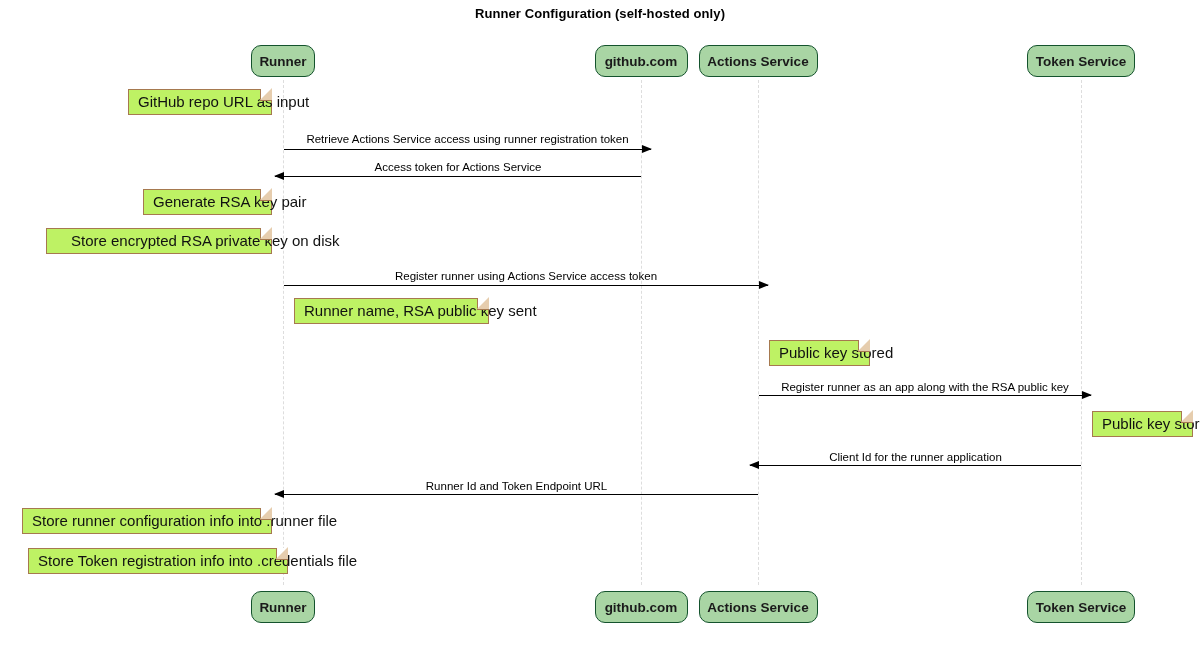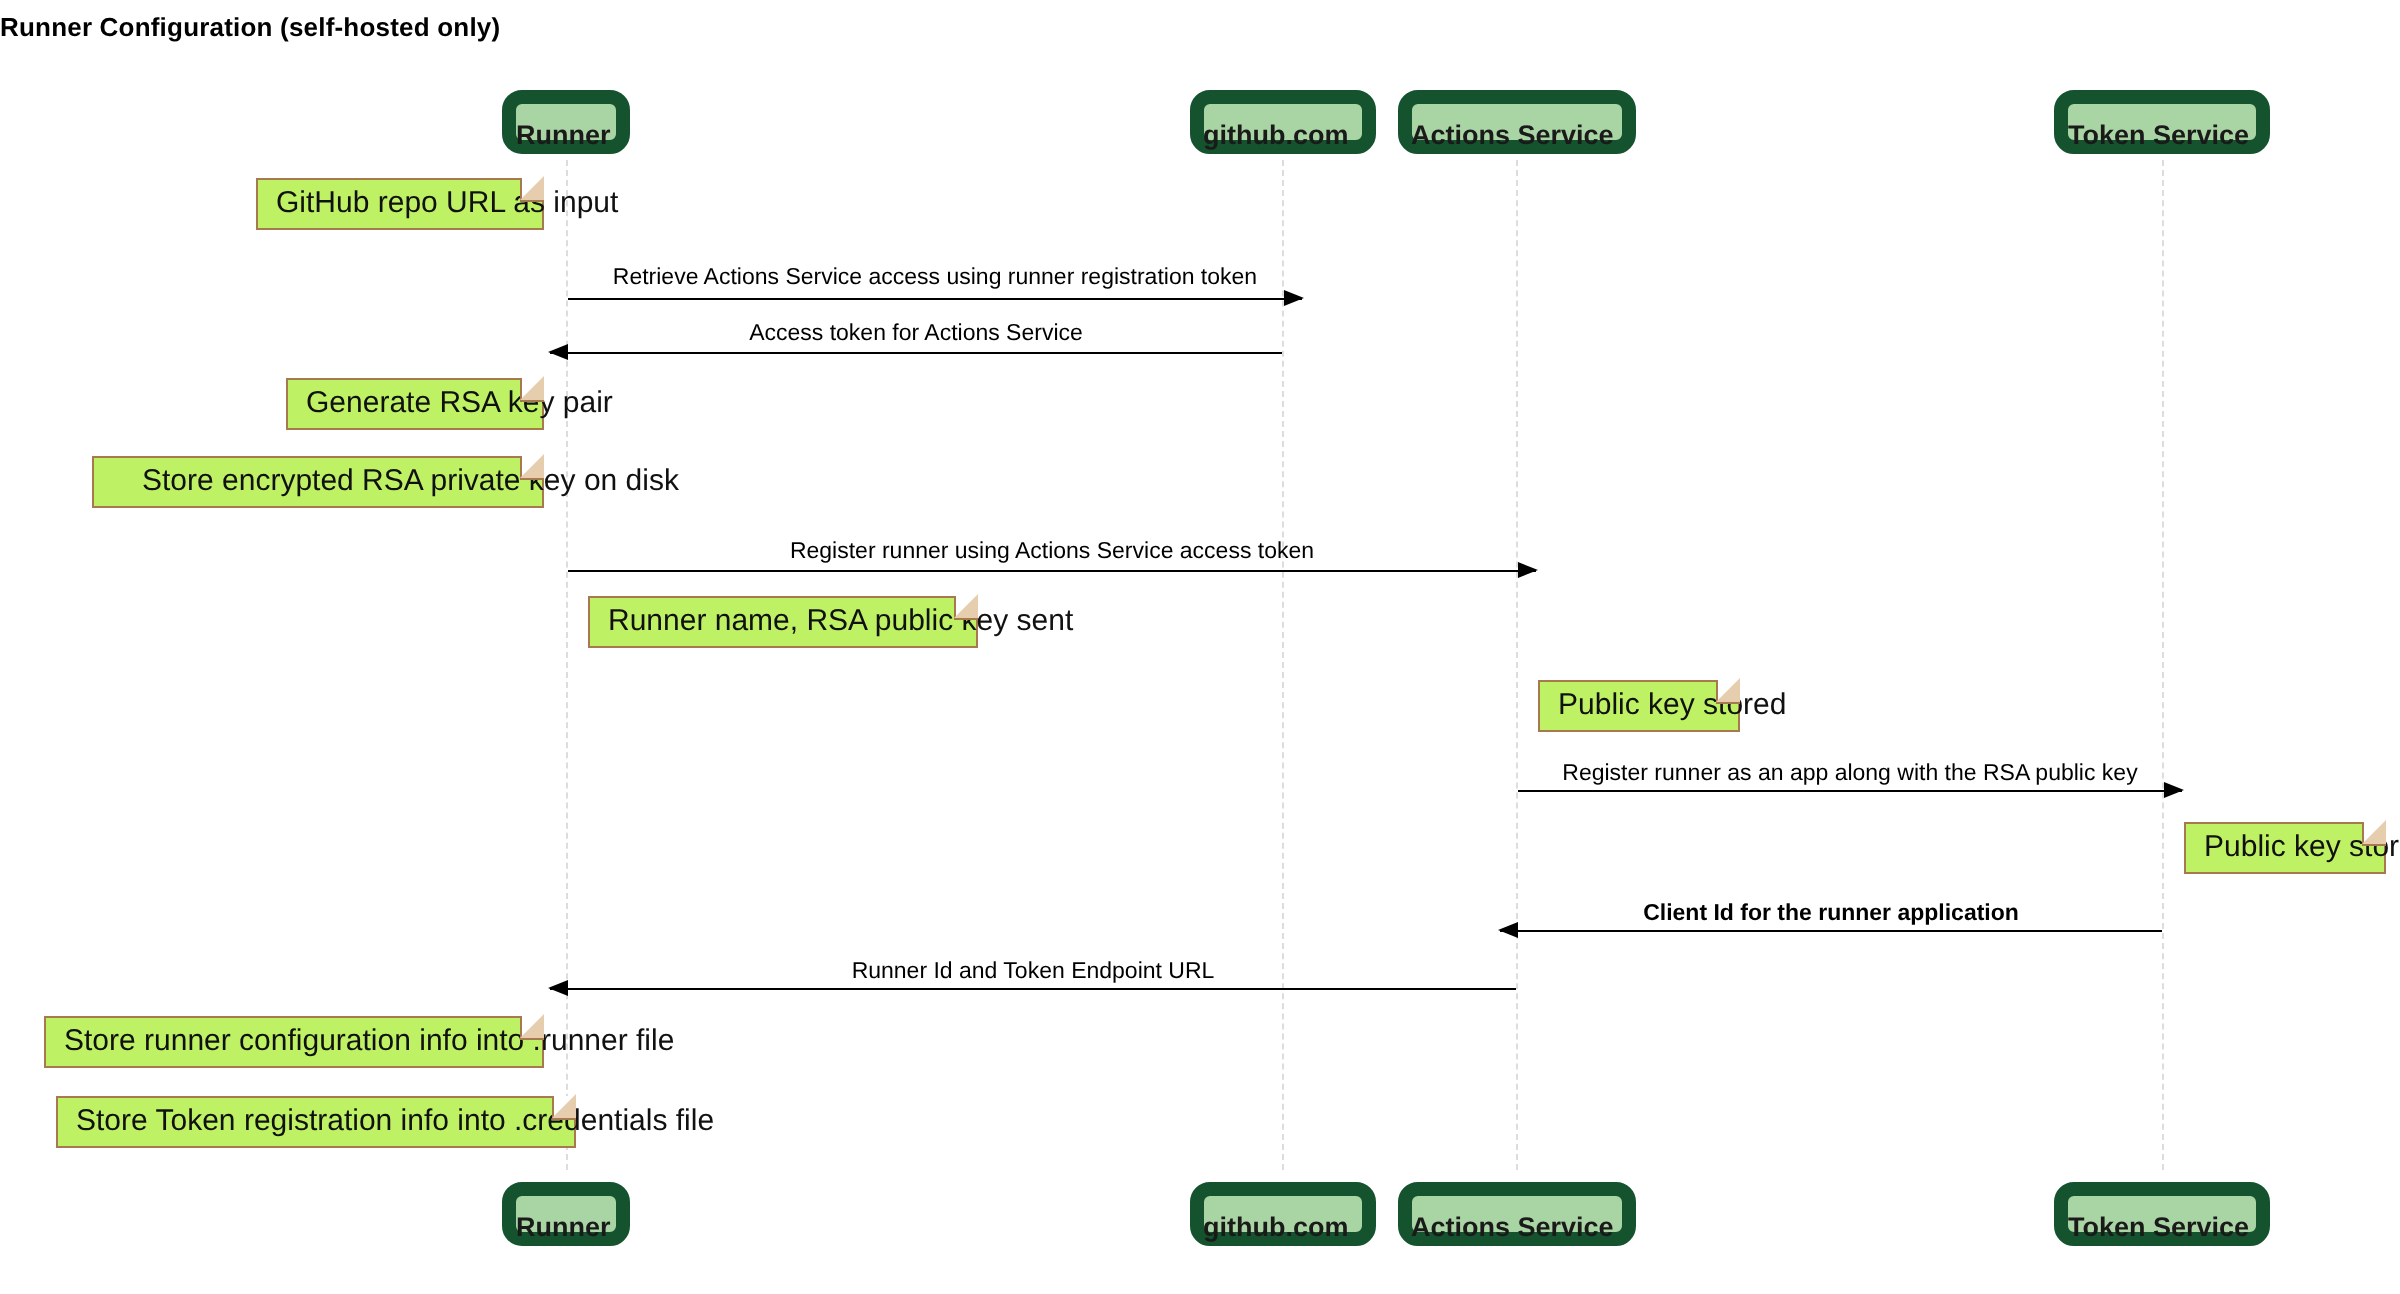--- a/index.html
+++ b/index.html
@@ -19,43 +19,43 @@
     position: absolute;
     left: 0; top: 0;
     width: 1200px;
     height: 647px;
   }
   .title {
     position: absolute;
     left: 0;
     top: 6px;
     width: 1200px;
-    text-align: left;
+    text-align: center;
     font-size: 13px;
     font-weight: bold;
     color: #000;
     letter-spacing: 0.1px;
   }
   
   .lifeline {
     position: absolute;
     width: 1px;
     border-left: 1px dashed #dddddd;
     top: 80px;
     height: 505px;
   }
   
   .participant {
     position: absolute;
     background: #a9d5a4;
-    border: 7px solid #14532d;
+    border: 1px solid #14532d;
     border-radius: 10px;
     height: 32px;
     line-height: 32px;
-    text-align: left;
+    text-align: center;
     font-size: 13.5px;
     font-weight: bold;
     color: #1a1a1a;
     white-space: nowrap;
     box-sizing: border-box;
   }
   
   .note {
     position: absolute;
     background: #bef264;
@@ -145,21 +145,21 @@
         <div class="head"></div>
       </div>
       <div class="msg-label" style="left: 284px; width: 484px; top: 270px;">Register runner using Actions Service access token</div>
       <div class="msg to-right" style="left: 759px; top: 395px; width: 332px;">
         <div class="head"></div>
       </div>
       <div class="msg-label" style="left: 759px; width: 332px; top: 381px;">Register runner as an app along with the RSA public key</div>
       <div class="msg to-left" style="left: 750px; top: 465px; width: 331px;">
         <div class="head"></div>
       </div>
-      <div class="msg-label" style="left: 750px; width: 331px; top: 451px; font-weight: bold;">Client Id for the runner application</div>
+      <div class="msg-label" style="left: 750px; width: 331px; top: 451px;">Client Id for the runner application</div>
       <div class="msg to-left" style="left: 275px; top: 494px; width: 483px;">
         <div class="head"></div>
       </div>
       <div class="msg-label" style="left: 275px; width: 483px; top: 480px;">Runner Id and Token Endpoint URL</div>
     </div>
   <div id="participants-layer">
       <div class="participant" style="left: 251px; top: 45px; width: 64px;">Runner</div>
       <div class="participant" style="left: 251px; top: 591px; width: 64px;">Runner</div>
       <div class="participant" style="left: 594.5px; top: 45px; width: 93px;">github.com</div>
       <div class="participant" style="left: 594.5px; top: 591px; width: 93px;">github.com</div>

